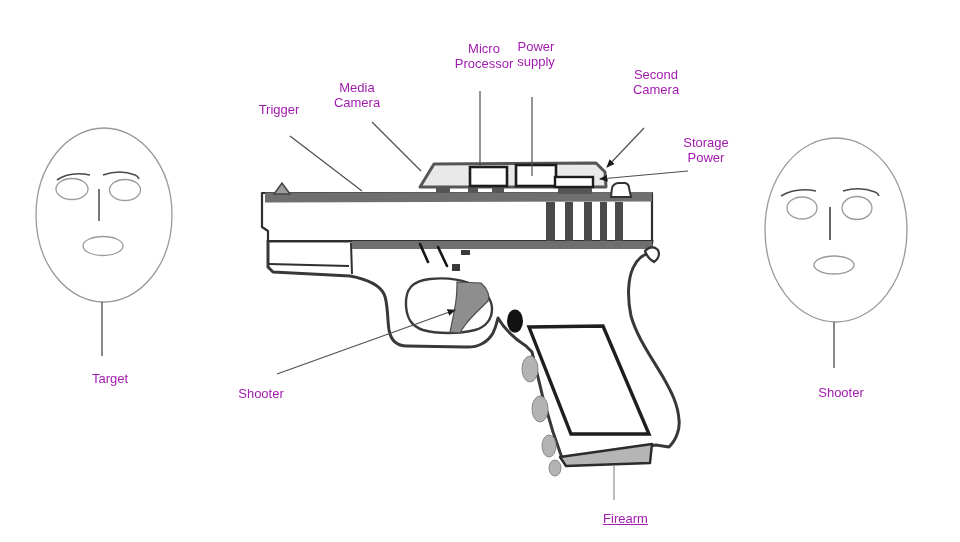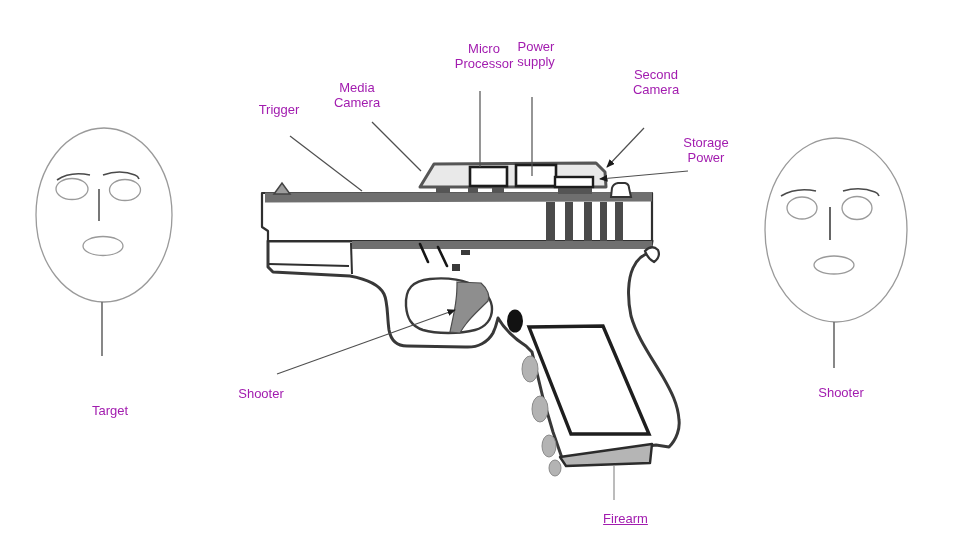--- a/index.html
+++ b/index.html
@@ -181,21 +181,21 @@
   </div>
 
   <div class="lbl" style="left:261px;top:386px;">
     <span>Shooter</span>
   </div>
 
   <div class="lbl underline" style="left:616px;top:511px;">
     <span>Firearm</span>
   </div>
 
-  <div class="lbl" style="left:110px;top:371px;margin-top:32px;">
+  <div class="lbl" style="left:110px;top:371px;">
     <span>Target</span>
   </div>
 
   <div class="lbl" style="left:841px;top:385px;">
     <span>Shooter</span>
   </div>
 
 </div>
 
 </body></html>

